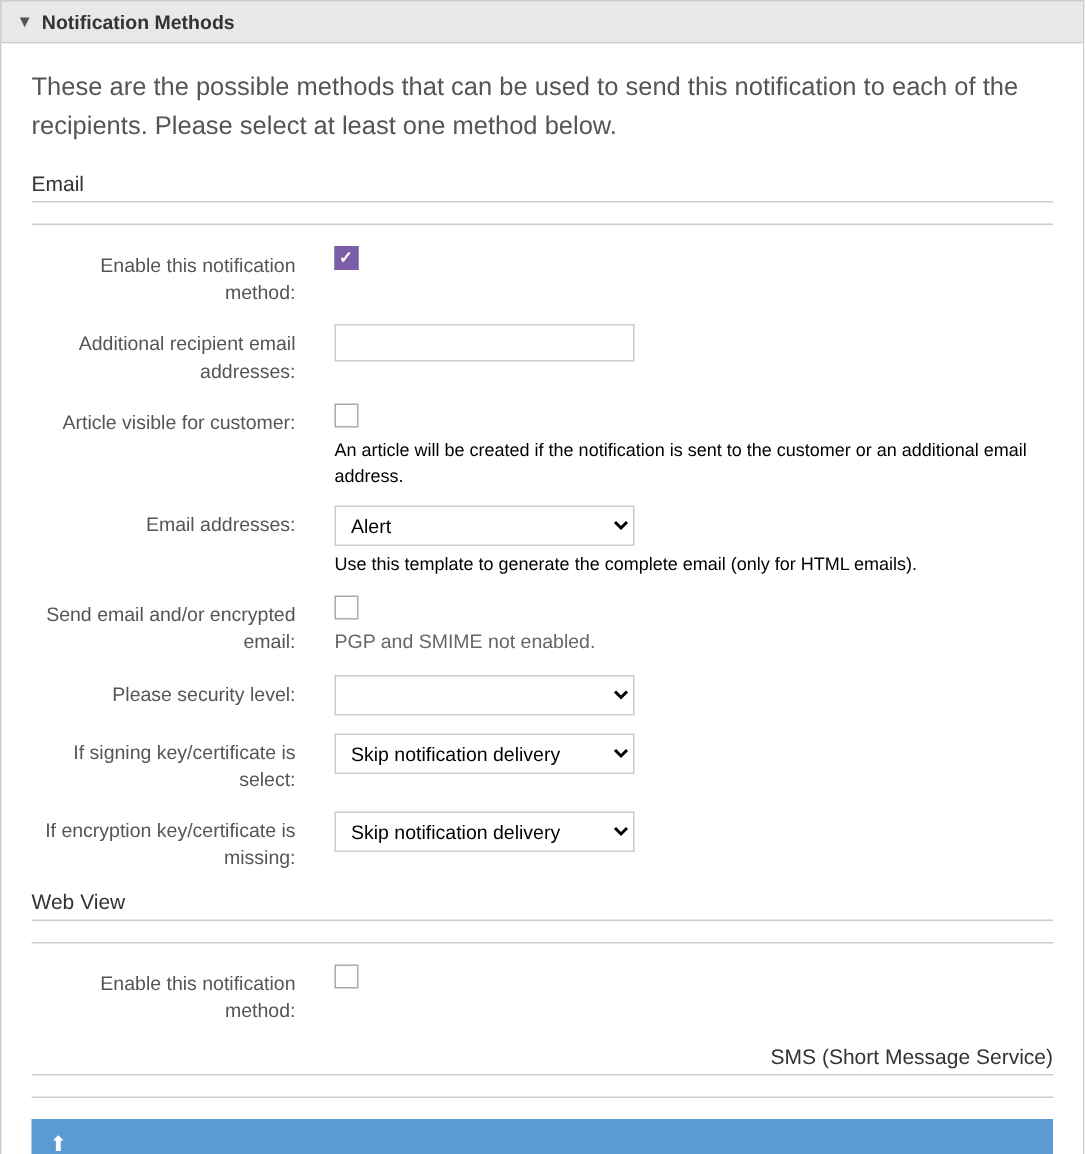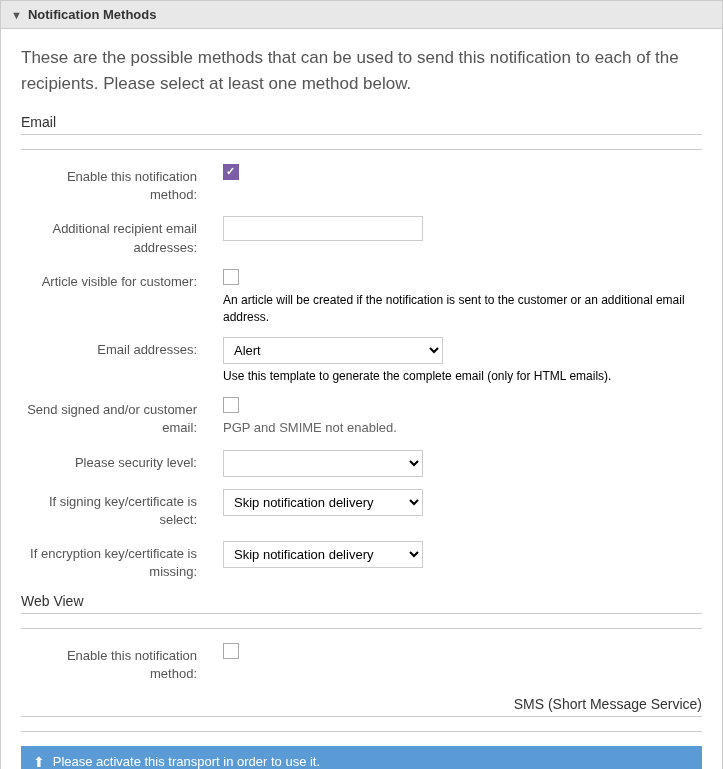--- a/index.html
+++ b/index.html
@@ -75,21 +75,21 @@
 
     .form-control input[type="text"] {
       width: 200px;
       padding: 4px 6px;
       border: 1px solid #ccc;
       font-size: 13px;
       background: #fff;
     }
 
     .form-control select {
-      width: 220px;
+      width: 200px;
       padding: 4px 6px;
       border: 1px solid #ccc;
       font-size: 13px;
       background: #fff;
       appearance: auto;
     }
 
     .checkbox-checked {
       display: inline-block;
       width: 16px;
@@ -199,21 +199,21 @@
     <div class="form-label">Email addresses:</div>
     <div class="form-control">
       <select>
         <option value="Alert">Alert</option>
       </select>
       <div class="hint-text">Use this template to generate the complete email (only for HTML emails).</div>
     </div>
   </div>
 
   <div class="form-row">
-    <div class="form-label">Send signed and/or customer email:</div>
+    <div class="form-label">Send email and/or encrypted email:</div>
     <div class="form-control">
       <div class="checkbox-unchecked"></div>
       <div class="disabled-note">PGP and SMIME not enabled.</div>
     </div>
   </div>
 
   <div class="form-row">
     <div class="form-label">Please security level:</div>
     <div class="form-control">
       <select style="width:200px;">
@@ -255,17 +255,16 @@
   </div>
 
   <div style="margin-top: 12px; text-align: right;">
     <div class="subsection-header">
       <span>SMS (Short Message Service)</span>
     </div>
     <hr class="divider-line">
 
     <div class="sms-banner">
       <span class="sms-banner-icon">⬆</span>
-      <span>Please activate this transport in order to use it.</span>
     </div>
   </div>
 
 </div>
 
 </body></html>

